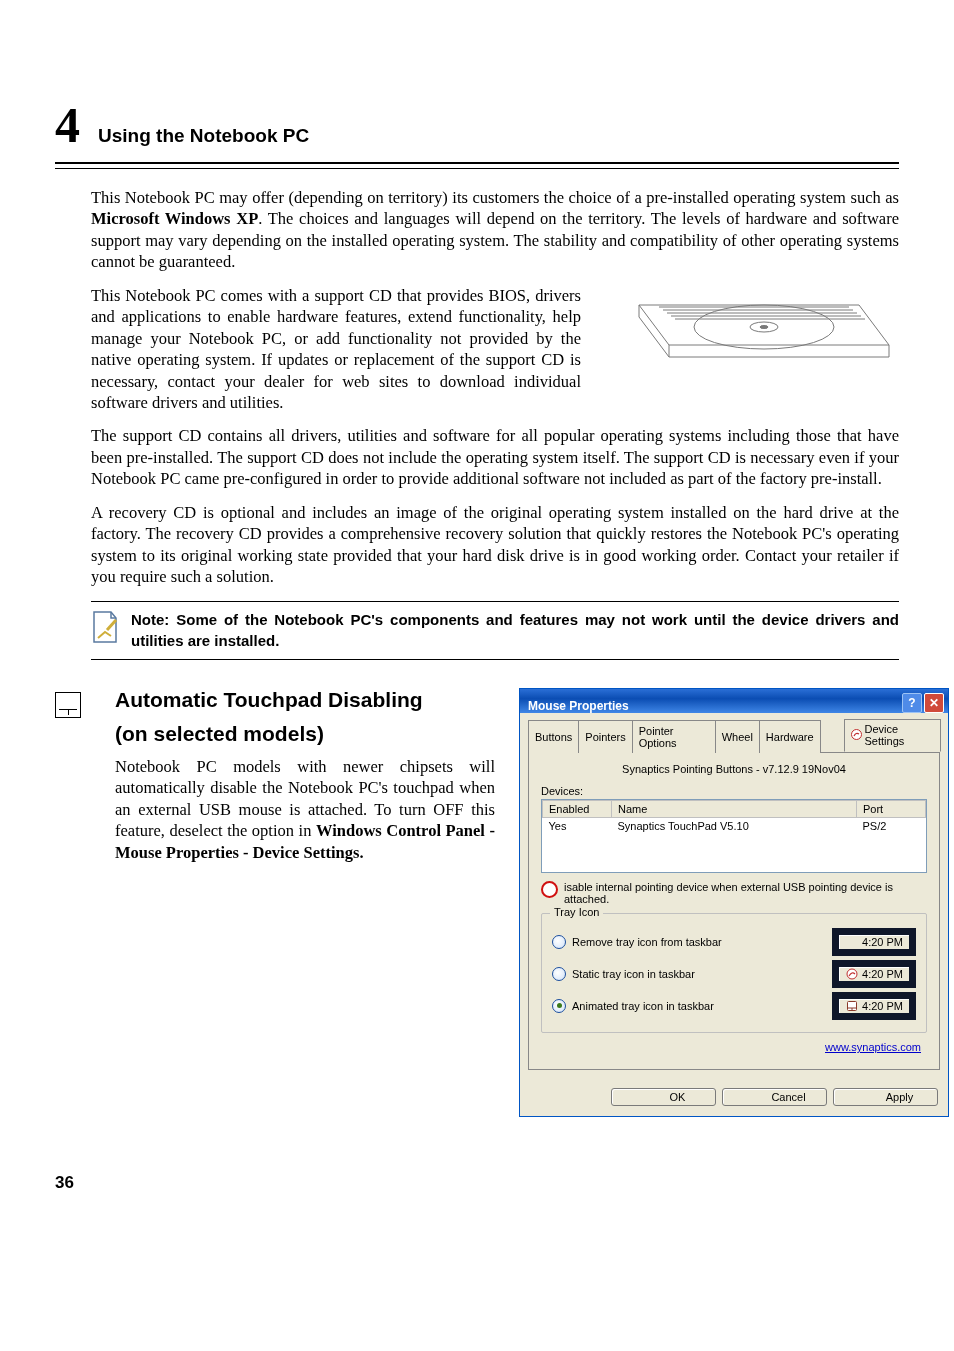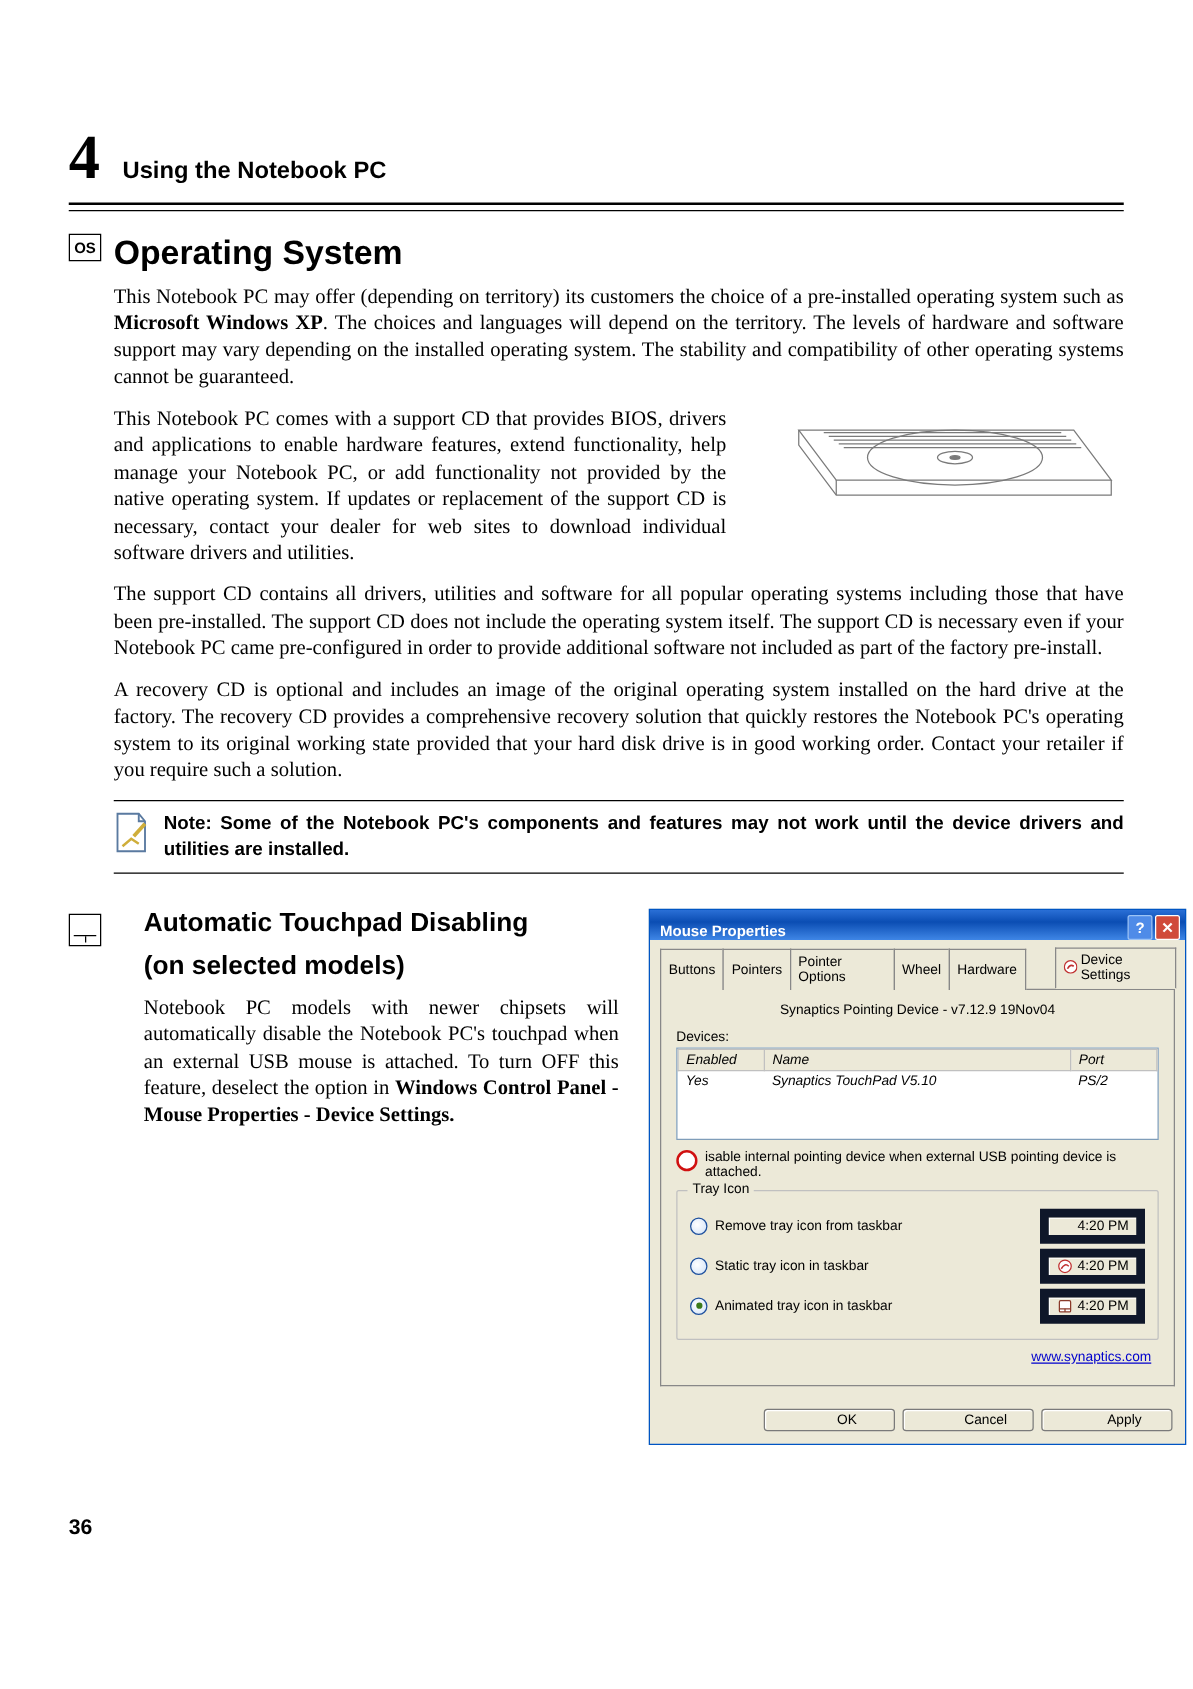--- a/index.html
+++ b/index.html
@@ -208,21 +208,20 @@
   .device-list {
     border: 1px solid #7f9db9;
     background: #fff;
     height: 72px;
     margin-bottom: 8px;
   }
   .device-list table {
     width: 100%;
     border-collapse: collapse;
     font-size: 11px;
-    font-style: italic;
   }
   .device-list th {
     background: #ece9d8;
     border: 1px solid #c0c0c0;
     text-align: left;
     font-weight: normal;
     padding: 2px 6px;
   }
   .device-list td {
     padding: 2px 6px;
@@ -375,24 +374,20 @@
 <body>
 
 <div class="page">
 
   <div class="chapter-header">
     <span class="chapter-num">4</span>
     <span class="chapter-title">Using the Notebook PC</span>
   </div>
   <div class="dbl-rule"></div>
 
-  <div class="section-row">
-    <span class="section-icon os-box">OS</span>
-    <h1 class="section">Operating System</h1>
-  </div>
   <div class="body-col">
     <p class="body">
       <span>This Notebook PC may offer (depending on territory) its customers the choice of a pre-installed operating system such as </span><span class="bold">Microsoft Windows XP</span><span>. The choices and languages will depend on the territory. The levels of hardware and software support may vary depending on the installed operating system. The stability and compatibility of other operating systems cannot be guaranteed.</span>
     </p>
   </div>
 
 
   <div class="body-col support-row">
     <div class="support-text">
       <p class="body">This Notebook PC comes with a support CD that provides BIOS, drivers and applications to enable hardware features, extend functionality, help manage your Notebook PC, or add functionality not provided by the native operating system. If updates or replacement of the support CD is necessary, contact your dealer for web sites to download individual software drivers and utilities.</p>
@@ -465,21 +460,21 @@
               <span class="synicon">
                 <svg width="11" height="11" viewBox="0 0 11 11">
                     <circle cx="5.5" cy="5.5" r="5" fill="#fff" stroke="#c03030" stroke-width="1"></circle>
                     <path d="M3 7 Q5 3 8 5" fill="none" stroke="#c03030" stroke-width="1.3"></path>
                   </svg>
               </span>
               <span>Device Settings</span>
             </span>
           </div>
           <div class="panel">
-            <div class="driver-line">Synaptics Pointing Device - v7.12.9 19Nov04</div>
+            <div class="driver-line">Synaptics Pointing Buttons - v7.12.9 19Nov04</div>
             <div class="devices-label">Devices:</div>
             <div class="device-list">
               <table>
                 <tbody>
                     <tr>
                   <th style="width:56px;">Enabled</th>
                   <th>Name</th>
                   <th style="width:56px;">Port</th>
                 </tr>
                 <tr>

